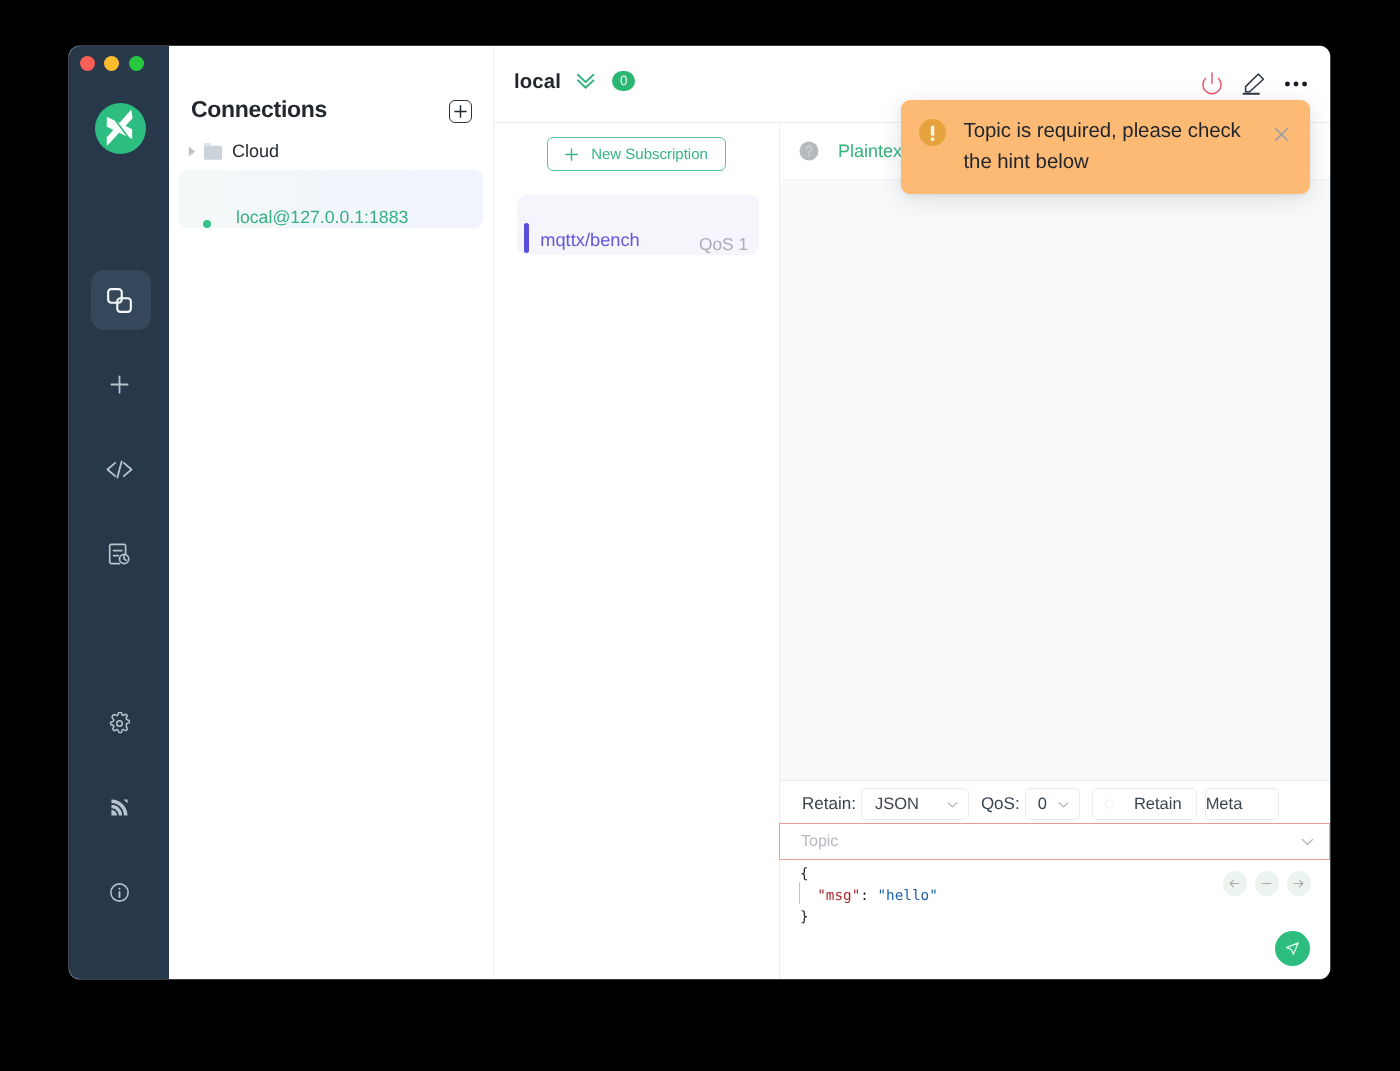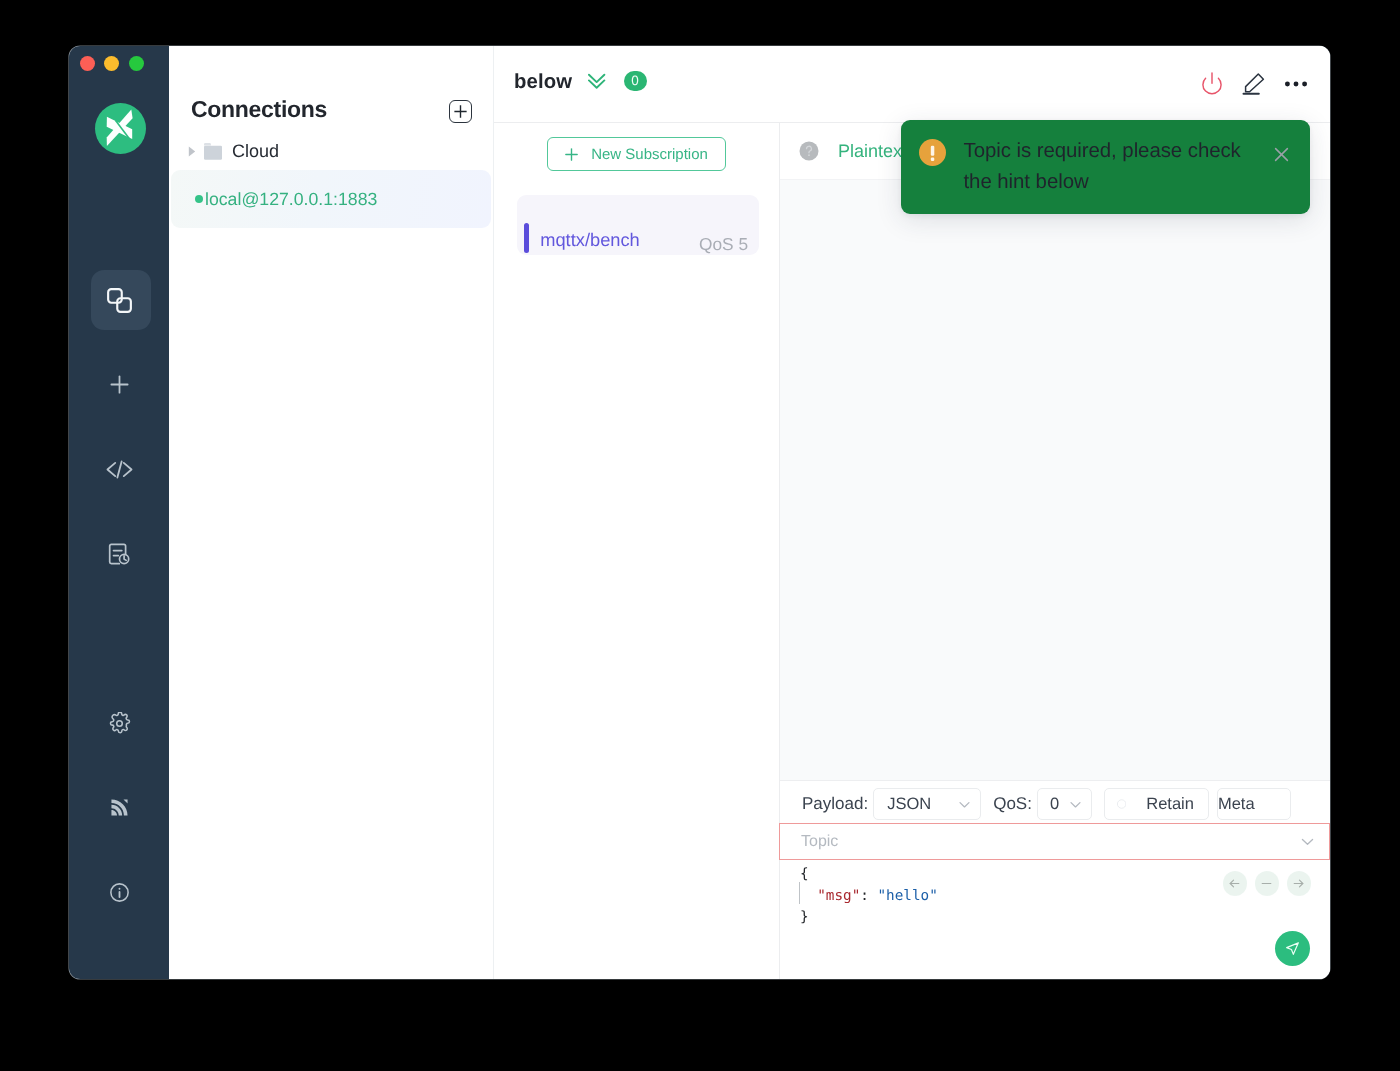--- a/index.html
+++ b/index.html
@@ -29,21 +29,21 @@
 
 .connpanel{width:325px;flex:0 0 325px;background:#fff;border-right:1px solid #edf0f2;position:relative}
 .conn-head{height:77px;display:flex;align-items:flex-end;padding:0 21.2px 0 22px;justify-content:space-between}
 .conn-title{font-size:23px;font-weight:700;color:#22262d;letter-spacing:-0.3px}
 .addbtn{width:23px;height:23px;border:1.7px solid #2c343e;border-radius:6px;display:flex;align-items:center;justify-content:center}
 .tree{padding-top:9px}
 .tree-folder{height:38px;display:flex;align-items:center;padding-left:18.8px;gap:0}
 .caret{width:16.2px;display:flex;align-items:center;justify-content:flex-start;position:relative;top:0px}
 .folder-ic{margin-right:10px;display:flex;position:relative;top:0.5px}
 .tree-label{font-size:18px;color:#262b33}
-.conn-row{height:58px;margin:0 2px;border-radius:9px;display:flex;align-items:center;padding-left:24px;gap:2px}
+.conn-row{height:58px;margin:0 10px;border-radius:9px;display:flex;align-items:flex-end;padding-left:24px;gap:25px}
 .conn-row.sel{background:linear-gradient(100deg,#f4f8f7 0%,#f1f6fb 45%,#f1f4fe 100%)}
 .dot{width:8px;height:8px;border-radius:50%;background:#34c388;flex:0 0 8px}
 .conn-name{font-size:17.7px;color:#35b180}
 
 
 .main{flex:1;display:flex;flex-direction:column;background:#fff;min-width:0;position:relative}
 .topbar{height:77px;flex:0 0 77px;border-bottom:1px solid #ecedef;display:flex;align-items:center;padding:0 22px 0 20px;justify-content:space-between;background:#fff}
 .tb-left{display:flex;align-items:center;gap:0}
 .tb-title{font-size:20.3px;font-weight:700;color:#22262d;letter-spacing:0.15px;position:relative;top:-2px}
 .badge{min-width:23px;height:20.5px;border-radius:11px;background:#2bb673;color:#f2fbf7;font-size:13.5px;display:flex;align-items:center;justify-content:center;padding:0 6px;font-weight:400;line-height:1}
@@ -75,21 +75,21 @@
 .ln{white-space:pre}
 .tk-key{color:#a8282e}
 .tk-str{color:#1c5fa8}
 .tk-punct{color:#23262a}
 .indent{position:absolute;left:19.3px;top:22px;width:1.2px;height:22px;background:#bfc3c7}
 .histbtns{position:absolute;right:19px;top:11px;display:flex;gap:7.5px}
 .hb{width:24.5px;height:24.5px;border-radius:50%;background:#dfeee6;display:flex;align-items:center;justify-content:center;opacity:.6}
 .sendbtn{position:absolute;right:20px;bottom:13px;width:35px;height:35px;border-radius:50%;background:#2cbd7f;display:flex;align-items:center;justify-content:center}
 
 
-.notif{position:fixed;left:901px;top:120px;width:409px;height:94px;background:#15803d;border-radius:9px;box-shadow:0 6px 26px rgba(40,50,70,.13),0 2px 6px rgba(40,50,70,.07);display:flex;padding:19px 0 0 17.5px;z-index:50}
+.notif{position:fixed;left:901px;top:100px;width:409px;height:94px;background:#fdba74;border-radius:9px;box-shadow:0 6px 26px rgba(40,50,70,.13),0 2px 6px rgba(40,50,70,.07);display:flex;padding:19px 0 0 17.5px;z-index:50}
 .notif-ic{width:27px;height:27px;border-radius:50%;background:#e6a23c;flex:0 0 27px;display:flex;align-items:center;justify-content:center}
 .notif-txt{font-size:20.4px;line-height:31px;color:#1f242c;flex:1;padding-left:18px;padding-right:48px;margin-top:-3px;letter-spacing:-0.05px}
 .notif-x{position:absolute;right:20px;top:25.5px;width:17px;height:17px;display:flex}
 </style>
 </head>
 <body>
 
 <div class="window">
 
   <div class="rail">
@@ -208,21 +208,21 @@
         <span class="dot"></span>
         <span class="conn-name">local@127.0.0.1:1883</span>
       </div>
     </div>
   </div>
 
   <div class="main">
 
     <div class="topbar">
       <div class="tb-left">
-        <span class="tb-title">below</span>
+        <span class="tb-title">local</span>
         <span style="display:flex;margin-left:16px;position:relative;top:-3px">
           <svg width="18" height="17" viewBox="0 0 18 17" fill="none" stroke="#2eb479" stroke-width="1.9" stroke-linecap="round" stroke-linejoin="round">
             <polyline points="0.95,1.75 8.65,9.1 16.35,1.75"></polyline>
               <polyline points="0.95,7.4 8.65,14.75 16.35,7.4"></polyline>
           </svg>
         </span>
         <span class="badge" style="margin-left:17.4px;position:relative;top:-3px">0</span>
       </div>
       <div class="tb-right">
         <span style="display:flex">
@@ -254,40 +254,40 @@
             <line x1="7" y1="0.9" x2="7" y2="13.1"></line>
               <line x1="0.9" y1="7" x2="13.1" y2="7"></line>
           </svg>
           <span>New Subscription</span>
         </div>
         <div class="subitem">
           <span class="subleft">
             <span class="subbar"></span>
             <span class="subtopic">mqttx/bench</span>
           </span>
-          <span class="subqos">QoS 5</span>
+          <span class="subqos">QoS 1</span>
         </div>
       </div>
 
       <div class="msgcol">
         <div class="tabbar">
           <span style="display:flex">
             <svg width="20" height="20" viewBox="0 0 20 20">
               <circle cx="10" cy="10" r="9.5" fill="#b7babd"></circle>
               <path d="M7.55 7.7a2.45 2.45 0 1 1 3.35 2.3c-.6.25-.9.7-.9 1.35v.45" fill="none" stroke="#d3d6d9" stroke-width="1.3" stroke-linecap="round"></path>
               <circle cx="10" cy="14.2" r="0.9" fill="#d3d6d9"></circle>
             </svg>
           </span>
           <span class="tabtxt">Plaintext</span>
         </div>
         <div class="msglist"></div>
 
         <div class="pubarea">
           <div class="pubbar">
-            <span class="pb-label">Payload:</span>
+            <span class="pb-label">Retain:</span>
             <span class="pb-sel" style="width:108px;justify-content:space-between">
               <span>JSON</span>
               <svg width="13" height="13" viewBox="0 0 14 14" fill="none" stroke="#b4b9c0" stroke-width="1.4" stroke-linecap="round" stroke-linejoin="round">
                   <polyline points="2.2,5 7,9.6 11.8,5"></polyline>
                 </svg>
             </span>
             <span class="pb-gap"></span>
             <span class="pb-label">QoS:</span>
             <span class="pb-sel" style="width:55px;justify-content:space-between;padding-right:9px;padding-left:12px">
               <span>0</span>

